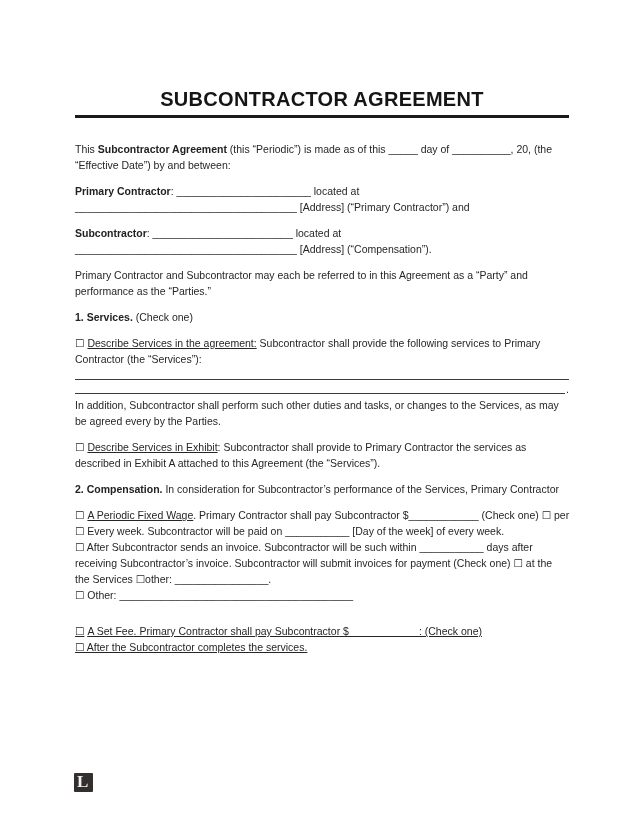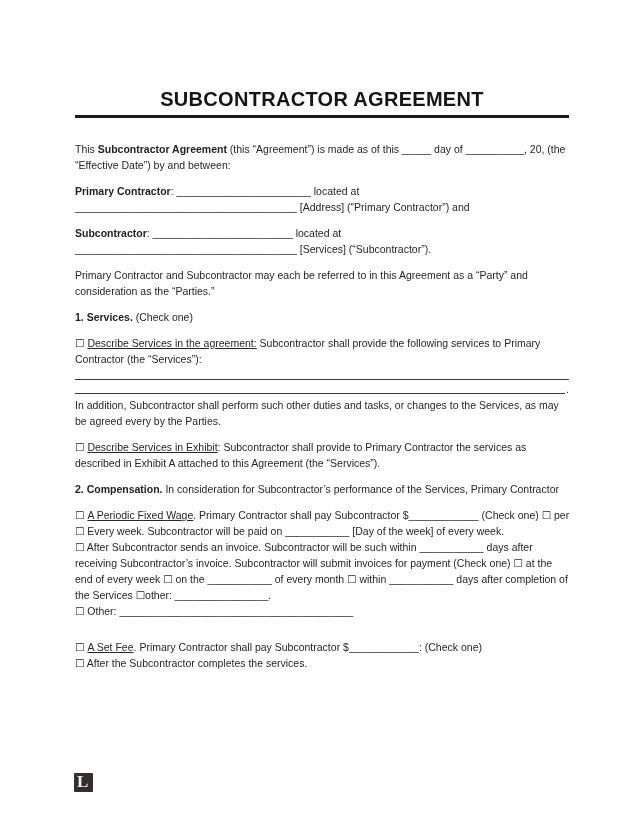--- a/index.html
+++ b/index.html
@@ -29,21 +29,21 @@
     line-height: 22px;
     white-space: nowrap;
   }
   .title-rule {
     border-bottom: 3px solid #1a1a1a;
     margin-top: 5px;
   }
   .para { margin-top: 10px; }
   .para.first { margin-top: 23px; }
   .para.tight { margin-top: 3px; }
-  .para.setfee { margin-top: 20px; }
+  .para.setfee { margin-top: 20px; text-decoration: underline; }
   .line {
     line-height: 16px;
     white-space: nowrap;
   }
   b { font-weight: 700; color: #222222; }
   .u { text-decoration: underline; }
   .cb { margin-right: 3px; }
   .fill-line {
     height: 10px;
     border-bottom: 1.4px solid #3a3a3a;
@@ -86,37 +86,37 @@
 </head>
 <body>
 
 <div class="page">
   <div class="content">
 
     <h1 class="title">SUBCONTRACTOR AGREEMENT</h1>
     <div class="title-rule"></div>
 
     <div class="para first">
-      <div class="line"><span>This </span><b>Subcontractor Agreement</b><span> (this “Agreement”) is made as of this _____ day of __________, 20, (the</span></div>
+      <div class="line"><span>This </span><b>Subcontractor Agreement</b><span> (this “Periodic”) is made as of this _____ day of __________, 20, (the</span></div>
       <div class="line">“Effective Date”) by and between:</div>
     </div>
 
     <div class="para">
       <div class="line"><b>Primary Contractor</b><span>: _______________________ located at</span></div>
       <div class="line">______________________________________ [Address] (“Primary Contractor”) and</div>
     </div>
 
     <div class="para">
       <div class="line"><b>Subcontractor</b><span>: ________________________ located at</span></div>
-      <div class="line">______________________________________ [Services] (“Subcontractor”).</div>
+      <div class="line">______________________________________ [Address] (“Compensation”).</div>
     </div>
 
     <div class="para">
       <div class="line">Primary Contractor and Subcontractor may each be referred to in this Agreement as a “Party” and</div>
-      <div class="line">consideration as the “Parties.”</div>
+      <div class="line">performance as the “Parties.”</div>
     </div>
 
     <div class="para">
       <div class="line"><b>1. Services.</b><span> (Check one)</span></div>
     </div>
 
     <div class="para">
       <div class="line"><span class="cb">☐</span><span class="u">Describe Services in the agreement:</span><span> Subcontractor shall provide the following services to Primary</span></div>
       <div class="line">Contractor (the “Services”):</div>
     </div>
@@ -139,21 +139,20 @@
 
     <div class="para">
       <div class="line"><b>2. Compensation.</b><span> In consideration for Subcontractor’s performance of the Services, Primary Contractor</span></div>
     </div>
 
     <div class="para">
       <div class="line"><span class="cb">☐</span><span class="u">A Periodic Fixed Wage</span><span>. Primary Contractor shall pay Subcontractor $____________ (Check one) ☐ per</span></div>
       <div class="line">☐ Every week. Subcontractor will be paid on ___________ [Day of the week] of every week.</div>
       <div class="line">☐ After Subcontractor sends an invoice. Subcontractor will be such within ___________ days after</div>
       <div class="line">receiving Subcontractor’s invoice. Subcontractor will submit invoices for payment (Check one) ☐ at the</div>
-      <div class="line">end of every week ☐ on the ___________ of every month ☐ within ___________ days after completion of</div>
       <div class="line">the Services ☐other: ________________.</div>
       <div class="line">☐ Other: ________________________________________</div>
     </div>
 
     <div class="para setfee">
       <div class="line"><span class="cb">☐</span><span class="u">A Set Fee</span><span>. Primary Contractor shall pay Subcontractor $____________: (Check one)</span></div>
       <div class="line">☐ After the Subcontractor completes the services.</div>
     </div>
 
   </div>

